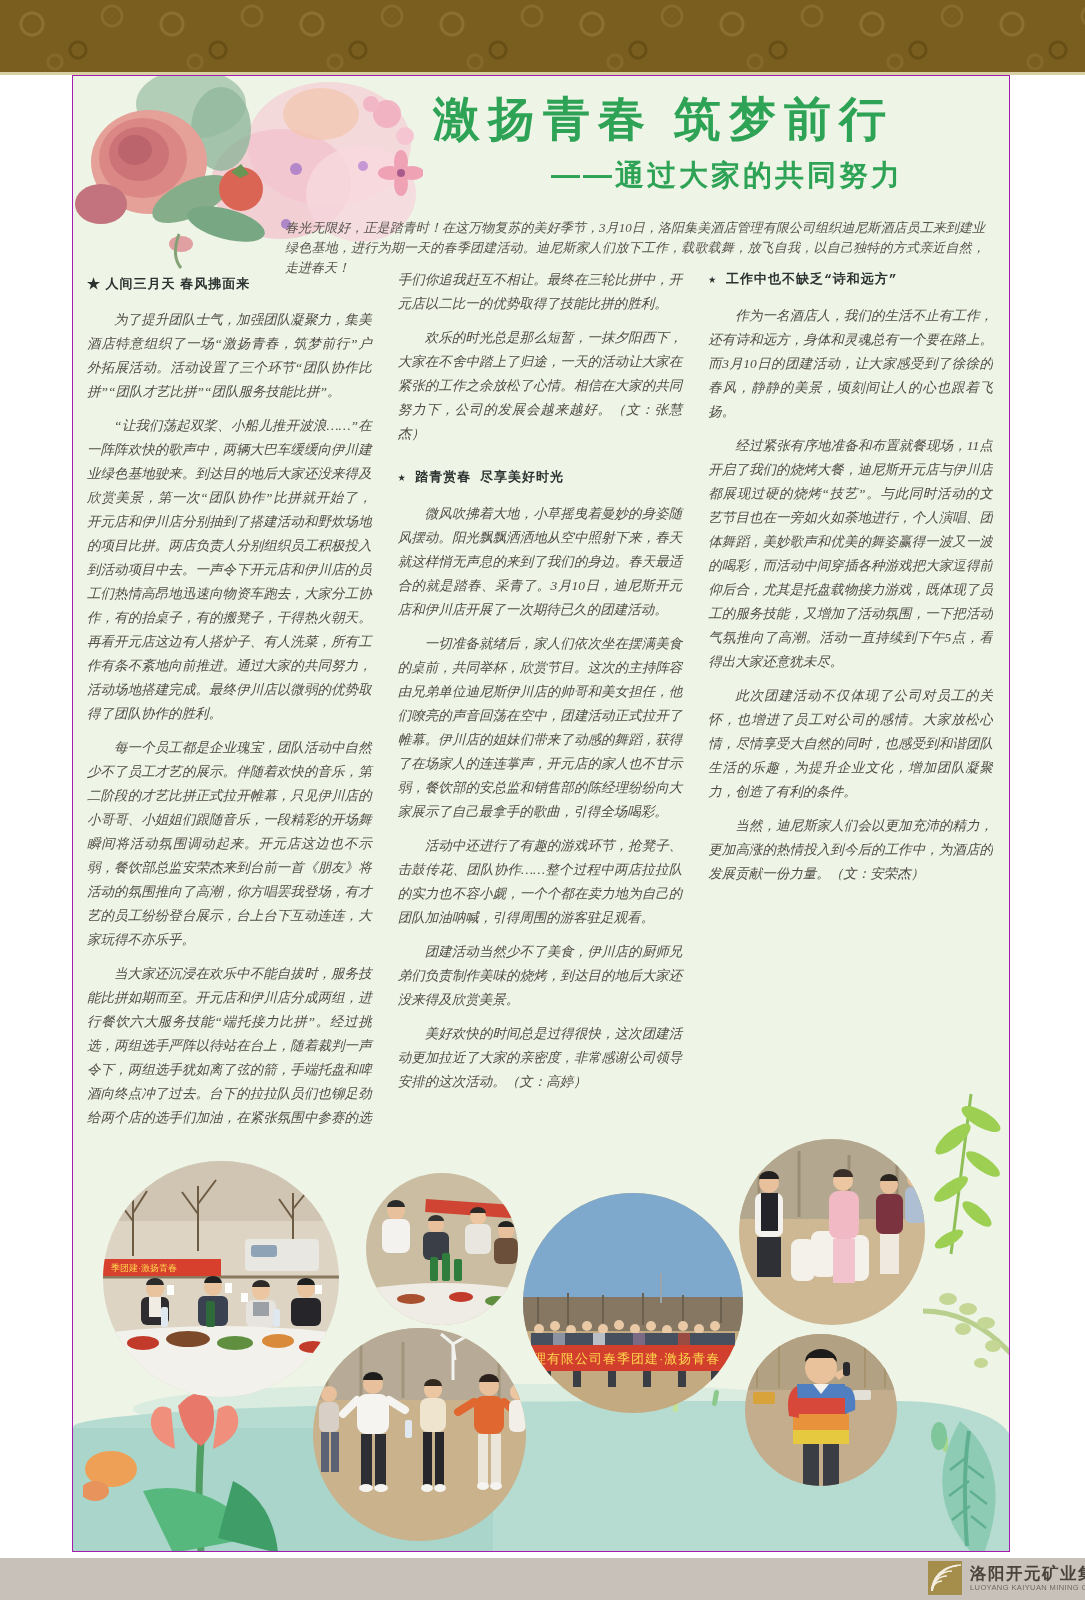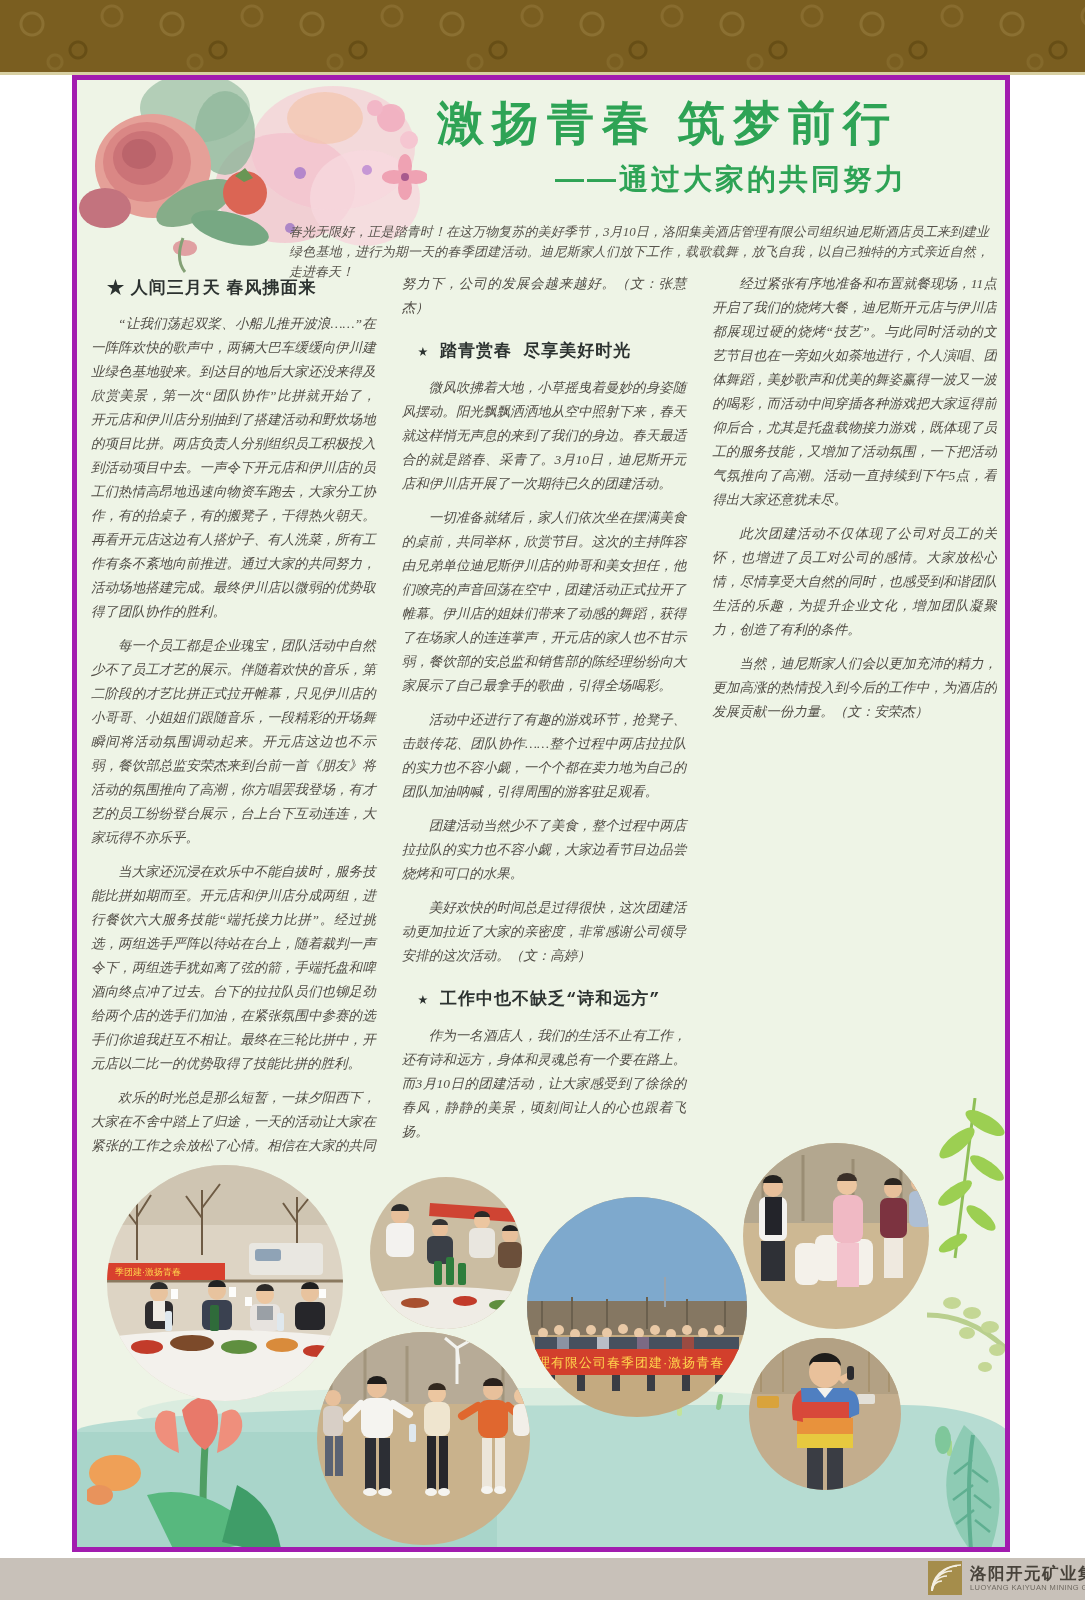--- a/index.html
+++ b/index.html
@@ -8,35 +8,35 @@
   
   .top-band{position:absolute;left:0;top:0;width:1085px;height:72px;background-color:#7a5e20;
     background-image:
       radial-gradient(circle 16px at 32px 24px, rgba(0,0,0,0) 9px, rgba(255,232,170,.13) 10px, rgba(255,232,170,.13) 12px, rgba(0,0,0,0) 13px),
       radial-gradient(circle 12px at 78px 50px, rgba(0,0,0,0) 6px, rgba(80,58,8,.45) 7px, rgba(80,58,8,.45) 9px, rgba(0,0,0,0) 10px),
       radial-gradient(circle 13px at 112px 16px, rgba(0,0,0,0) 8px, rgba(255,232,170,.10) 9px, rgba(255,232,170,.10) 11px, rgba(0,0,0,0) 12px),
       radial-gradient(circle 10px at 55px 62px, rgba(0,0,0,0) 5px, rgba(255,232,170,.08) 6px, rgba(255,232,170,.08) 8px, rgba(0,0,0,0) 9px);
     background-size:140px 72px;border-bottom:3px solid #d8d0a2;}
   
   .panel{position:absolute;left:72px;top:75px;width:938px;height:1477px;background:#eef4e6;
-         border:5px solid #a21caf;box-sizing:border-box;overflow:hidden;}
+         border:1px solid #a21caf;box-sizing:border-box;overflow:hidden;}
   
   .main-title{position:absolute;left:360px;top:12px;width:560px;color:#2ea355;font-weight:bold;
       font-size:47px;letter-spacing:8px;font-family:"Liberation Sans",sans-serif;}
   .sub-title{position:absolute;left:478px;top:80px;width:440px;color:#2ea355;font-weight:bold;
       font-size:29px;letter-spacing:3px;}
   .intro{position:absolute;left:212px;top:142px;width:700px;font-size:13px;line-height:20px;
       color:#57534c;font-style:italic;text-align:justify;font-family:"Liberation Serif",serif;}
   
   .article{position:absolute;left:14px;top:192px;width:906px;height:890px;
       column-count:3;column-gap:26px;column-fill:auto;overflow:hidden;
       font-family:"Liberation Serif",serif;font-style:italic;color:#514d46;
       font-size:13.5px;line-height:24px;text-align:justify;}
   .article h2{font-family:"Liberation Sans",sans-serif;font-style:normal;color:#2c3230;
-      font-size:17px;letter-spacing:1px;margin:4px 0 12px 16px;font-weight:bold;break-after:avoid;}
+      font-size:13px;letter-spacing:1px;margin:4px 0 12px 0;font-weight:bold;break-after:avoid;}
   .article h2.later{margin-top:20px;font-family:Liberation Mono, monospace;}
   .article p{margin:0 0 10px 0;text-indent:2em;}
   
   .floral{position:absolute;left:-2px;top:-2px;width:352px;height:198px;}
   
   .wash{position:absolute;left:0;width:938px;background:#b9ddd4;}
   .wash.w1{top:1325px;height:152px;border-radius:60% 12% 0 0/26px 40px 0 0;background:#b6dcd2;}
   .wash.w2{top:1308px;height:50px;width:720px;left:60px;border-radius:50%/30px;background:#d4eadd;opacity:.8;}
   .wash.w3{top:1352px;height:125px;width:420px;left:0;border-radius:0 45% 0 0/0 60px 0 0;background:#a7d4c9;opacity:.85;}
   .grass{position:absolute;width:5px;height:16px;border-radius:3px;background:#8cc98c;}
@@ -95,29 +95,30 @@
         </g>
       </g>
     </svg>
 
     <div class="main-title">激扬青春 筑梦前行</div>
     <div class="sub-title">——通过大家的共同努力</div>
     <div class="intro">春光无限好，正是踏青时！在这万物复苏的美好季节，3月10日，洛阳集美酒店管理有限公司组织迪尼斯酒店员工来到建业绿色基地，进行为期一天的春季团建活动。迪尼斯家人们放下工作，载歌载舞，放飞自我，以自己独特的方式亲近自然，走进春天！</div>
 
     <div class="article">
         <h2>★ 人间三月天 春风拂面来</h2>
+        <p>为了提升团队士气，加强团队凝聚力，集美酒店特意组织了一场“激扬青春，筑梦前行”户外拓展活动。活动设置了三个环节“团队协作比拼”“团队才艺比拼”“团队服务技能比拼”。</p>
         <p>“让我们荡起双桨、小船儿推开波浪……”在一阵阵欢快的歌声中，两辆大巴车缓缓向伊川建业绿色基地驶来。到达目的地后大家还没来得及欣赏美景，第一次“团队协作”比拼就开始了，开元店和伊川店分别抽到了搭建活动和野炊场地的项目比拼。两店负责人分别组织员工积极投入到活动项目中去。一声令下开元店和伊川店的员工们热情高昂地迅速向物资车跑去，大家分工协作，有的抬桌子，有的搬凳子，干得热火朝天。再看开元店这边有人搭炉子、有人洗菜，所有工作有条不紊地向前推进。通过大家的共同努力，活动场地搭建完成。最终伊川店以微弱的优势取得了团队协作的胜利。</p>
         <p>每一个员工都是企业瑰宝，团队活动中自然少不了员工才艺的展示。伴随着欢快的音乐，第二阶段的才艺比拼正式拉开帷幕，只见伊川店的小哥哥、小姐姐们跟随音乐，一段精彩的开场舞瞬间将活动氛围调动起来。开元店这边也不示弱，餐饮部总监安荣杰来到台前一首《朋友》将活动的氛围推向了高潮，你方唱罢我登场，有才艺的员工纷纷登台展示，台上台下互动连连，大家玩得不亦乐乎。</p>
         <p>当大家还沉浸在欢乐中不能自拔时，服务技能比拼如期而至。开元店和伊川店分成两组，进行餐饮六大服务技能“端托接力比拼”。经过挑选，两组选手严阵以待站在台上，随着裁判一声令下，两组选手犹如离了弦的箭，手端托盘和啤酒向终点冲了过去。台下的拉拉队员们也铆足劲给两个店的选手们加油，在紧张氛围中参赛的选手们你追我赶互不相让。最终在三轮比拼中，开元店以二比一的优势取得了技能比拼的胜利。</p>
         <p>欢乐的时光总是那么短暂，一抹夕阳西下，大家在不舍中踏上了归途，一天的活动让大家在紧张的工作之余放松了心情。相信在大家的共同努力下，公司的发展会越来越好。（文：张慧杰）</p>
         <h2 class="later">★ 踏青赏春 尽享美好时光</h2>
         <p>微风吹拂着大地，小草摇曳着曼妙的身姿随风摆动。阳光飘飘洒洒地从空中照射下来，春天就这样悄无声息的来到了我们的身边。春天最适合的就是踏春、采青了。3月10日，迪尼斯开元店和伊川店开展了一次期待已久的团建活动。</p>
         <p>一切准备就绪后，家人们依次坐在摆满美食的桌前，共同举杯，欣赏节目。这次的主持阵容由兄弟单位迪尼斯伊川店的帅哥和美女担任，他们嘹亮的声音回荡在空中，团建活动正式拉开了帷幕。伊川店的姐妹们带来了动感的舞蹈，获得了在场家人的连连掌声，开元店的家人也不甘示弱，餐饮部的安总监和销售部的陈经理纷纷向大家展示了自己最拿手的歌曲，引得全场喝彩。</p>
         <p>活动中还进行了有趣的游戏环节，抢凳子、击鼓传花、团队协作……整个过程中两店拉拉队的实力也不容小觑，一个个都在卖力地为自己的团队加油呐喊，引得周围的游客驻足观看。</p>
-        <p>团建活动当然少不了美食，整个过程中两店拉拉队的实力也不容小觑，大家边看节目边品尝烧烤和可口的水果。</p>
+        <p>团建活动当然少不了美食，伊川店的厨师兄弟们负责制作美味的烧烤，到达目的地后大家还没来得及欣赏美景。</p>
         <p>美好欢快的时间总是过得很快，这次团建活动更加拉近了大家的亲密度，非常感谢公司领导安排的这次活动。（文：高婷）</p>
         <h2 class="later">★ 工作中也不缺乏“诗和远方”</h2>
         <p>作为一名酒店人，我们的生活不止有工作，还有诗和远方，身体和灵魂总有一个要在路上。而3月10日的团建活动，让大家感受到了徐徐的春风，静静的美景，顷刻间让人的心也跟着飞扬。</p>
         <p>经过紧张有序地准备和布置就餐现场，11点开启了我们的烧烤大餐，迪尼斯开元店与伊川店都展现过硬的烧烤“技艺”。与此同时活动的文艺节目也在一旁如火如荼地进行，个人演唱、团体舞蹈，美妙歌声和优美的舞姿赢得一波又一波的喝彩，而活动中间穿插各种游戏把大家逗得前仰后合，尤其是托盘载物接力游戏，既体现了员工的服务技能，又增加了活动氛围，一下把活动气氛推向了高潮。活动一直持续到下午5点，看得出大家还意犹未尽。</p>
         <p>此次团建活动不仅体现了公司对员工的关怀，也增进了员工对公司的感情。大家放松心情，尽情享受大自然的同时，也感受到和谐团队生活的乐趣，为提升企业文化，增加团队凝聚力，创造了有利的条件。</p>
         <p>当然，迪尼斯家人们会以更加充沛的精力，更加高涨的热情投入到今后的工作中，为酒店的发展贡献一份力量。（文：安荣杰）</p>
       </div>
 
     <div class="wash w2"></div>
     <div class="wash w1"></div>

